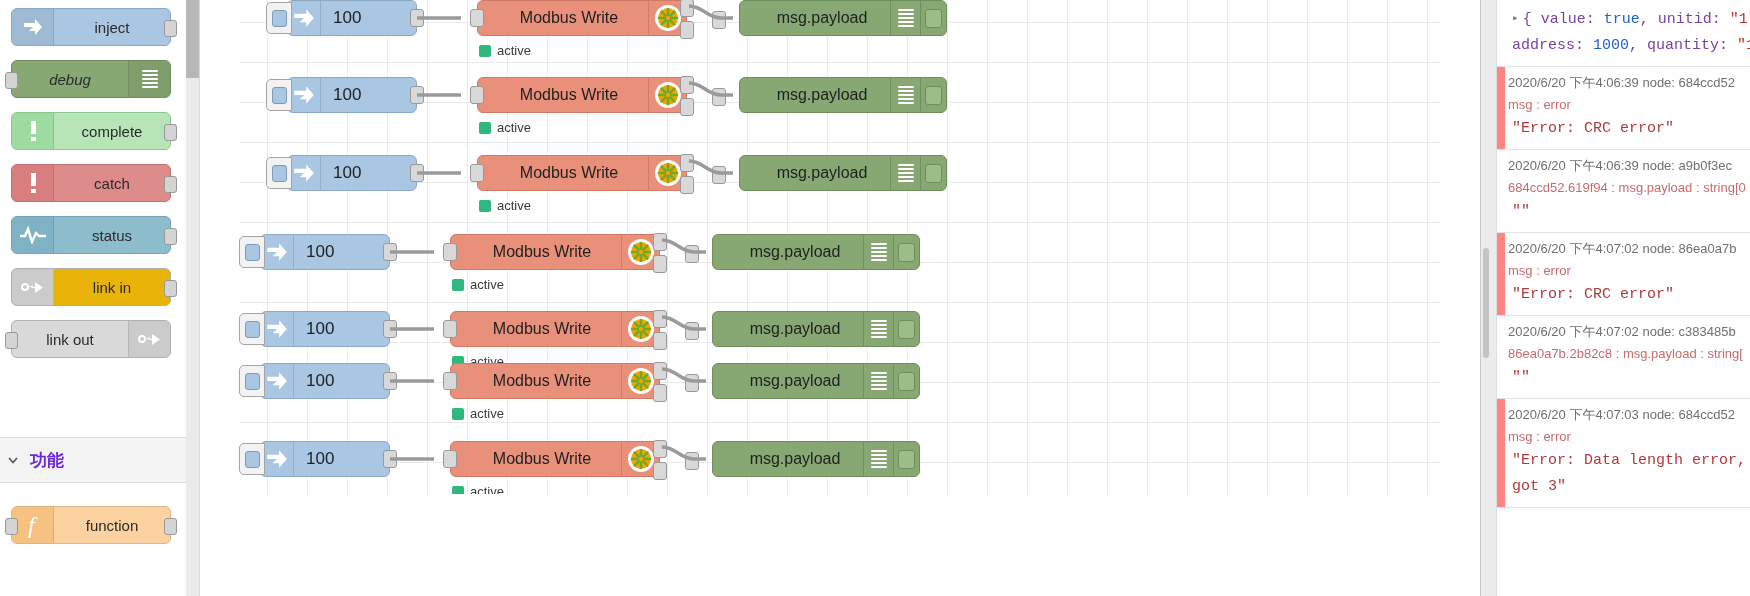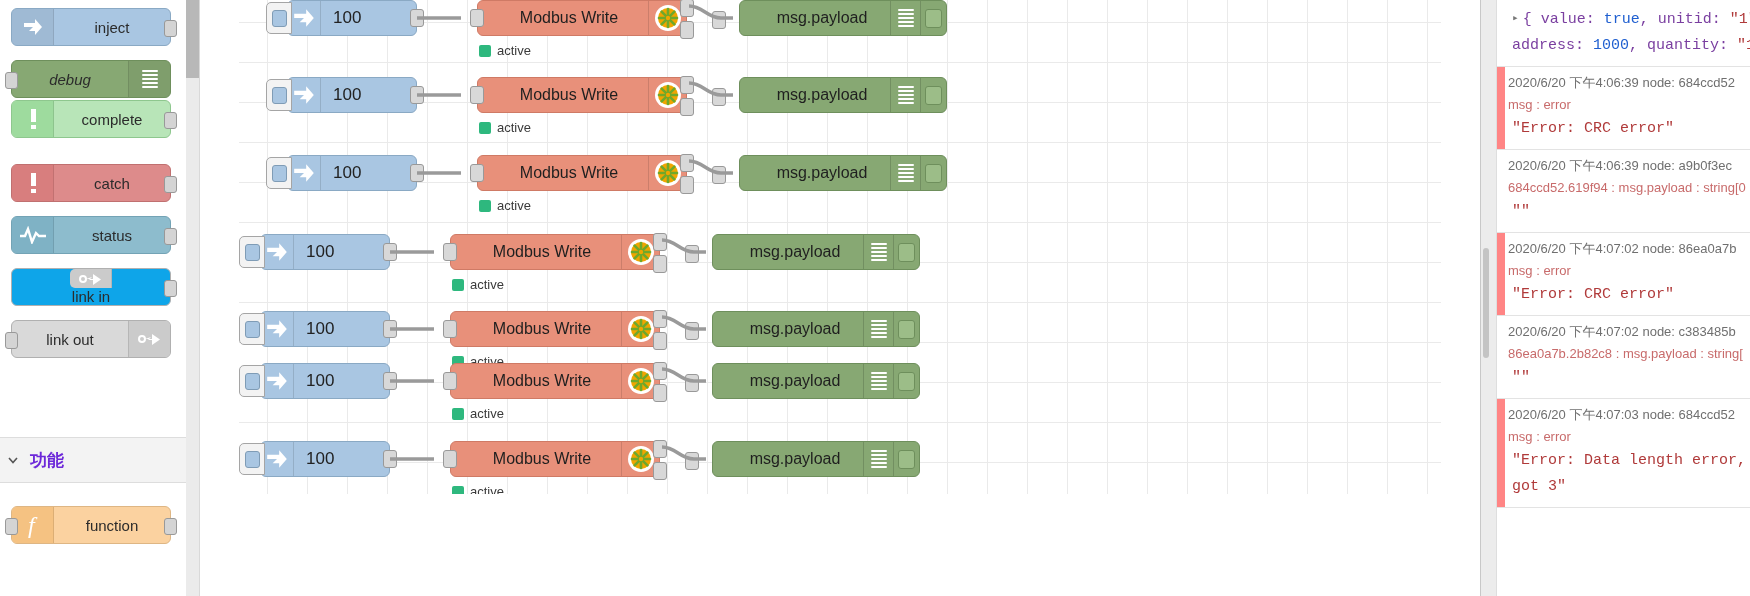--- a/index.html
+++ b/index.html
@@ -324,21 +324,21 @@
             <span></span>
             <span></span>
             <span></span>
             <span></span>
             <span></span>
           </div>
       </div>
       <div class="pn-port in"></div>
     </div>
 
-    <div class="palette-node" style="top:100px;background:#b8e5b8;border-color:#8ec78e;justify-content:center;">
+    <div class="palette-node" style="top:112px;background:#b8e5b8;border-color:#8ec78e;justify-content:center;">
       <div class="pn-icon" style="background:#9edb9e;">
         <svg width="10" height="22" viewBox="0 0 10 22">
             <rect x="3" y="1" width="5" height="13" fill="#fff"></rect>
             <rect x="3" y="17" width="5" height="4" fill="#fff"></rect>
           </svg>
       </div>
       <div class="pn-label">complete</div>
       <div class="pn-port out"></div>
     </div>
 
@@ -356,21 +356,21 @@
     <div class="palette-node" style="top:216px;background:#8dbccd;border-color:#73a3b5;">
       <div class="pn-icon" style="background:#7fb2c5;">
         <svg width="28" height="18" viewBox="0 0 28 18">
             <polyline points="1,10 6,10 9,3 13,16 17,7 20,10 27,10" fill="none" stroke="#fff" stroke-width="2.4"></polyline>
           </svg>
       </div>
       <div class="pn-label">status</div>
       <div class="pn-port out"></div>
     </div>
 
-    <div class="palette-node" style="top:268px;background:#0ea5e9;border-color:#b0b0b0;flex-direction:column;">
+    <div class="palette-node" style="top:268px;background:#eab308;border-color:#b0b0b0;">
       <div class="pn-icon" style="background:#cbcbcb;">
         <svg width="24" height="18" viewBox="0 0 24 18">
             <circle cx="4" cy="9" r="3" fill="none" stroke="#fff" stroke-width="2"></circle>
             <path d="M7 9 h7 v-5 l8 5.5 l-8 5.5 v-5 h-4 l3 -3 z" fill="#fff"></path>
           </svg>
       </div>
       <div class="pn-label">link in</div>
       <div class="pn-port out"></div>
     </div>
 

